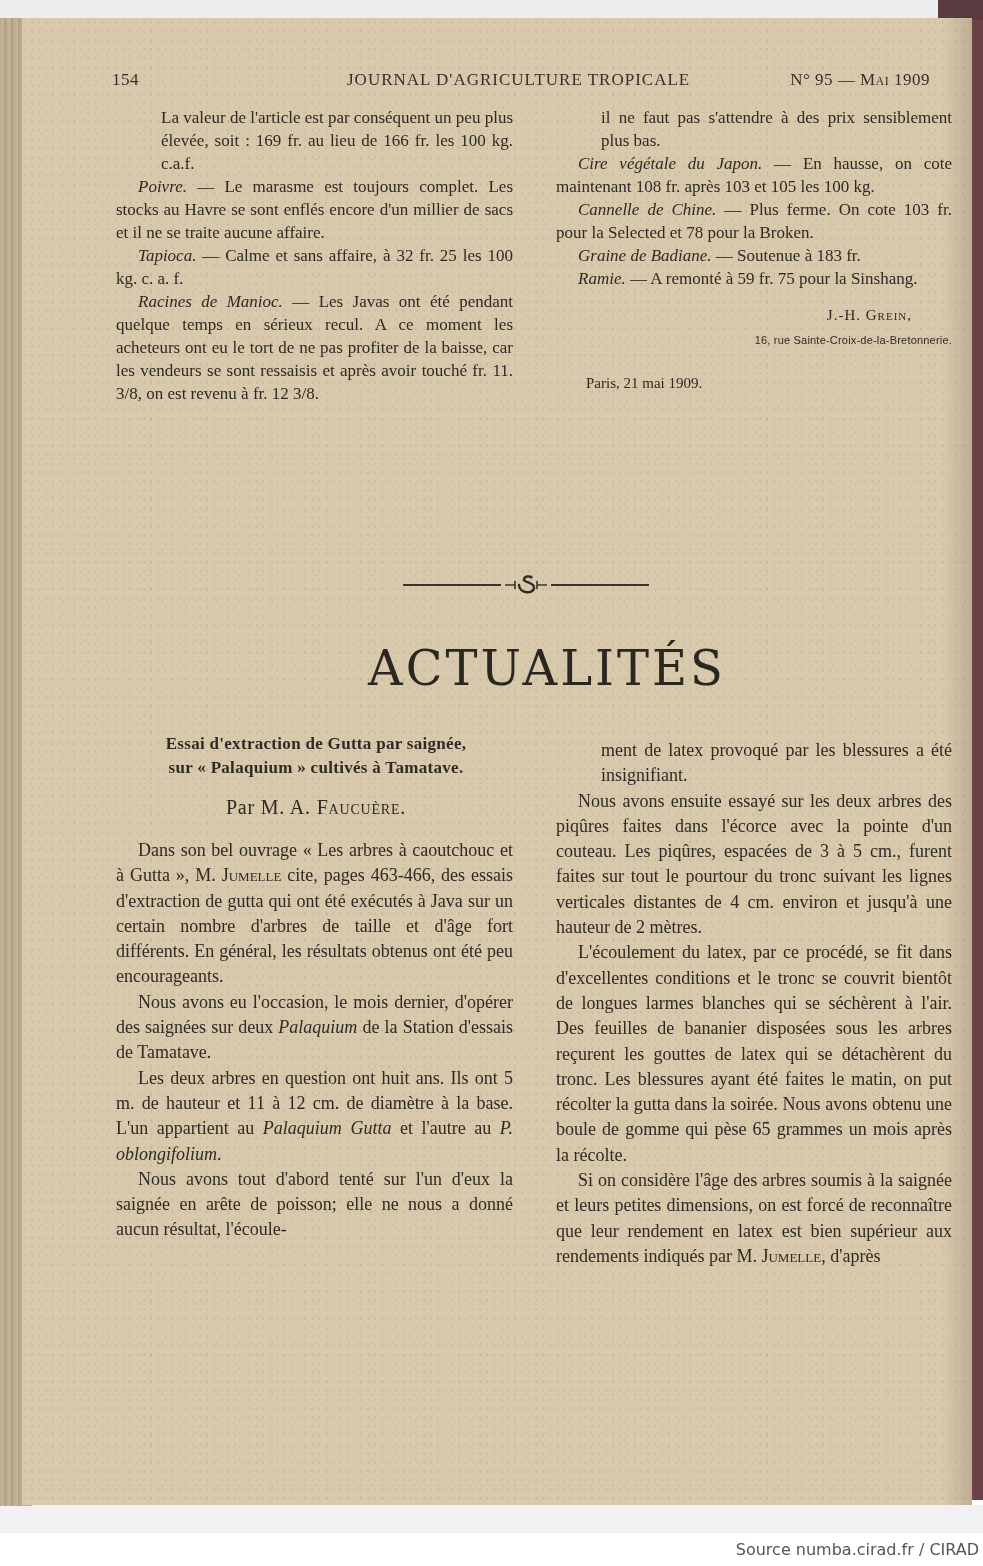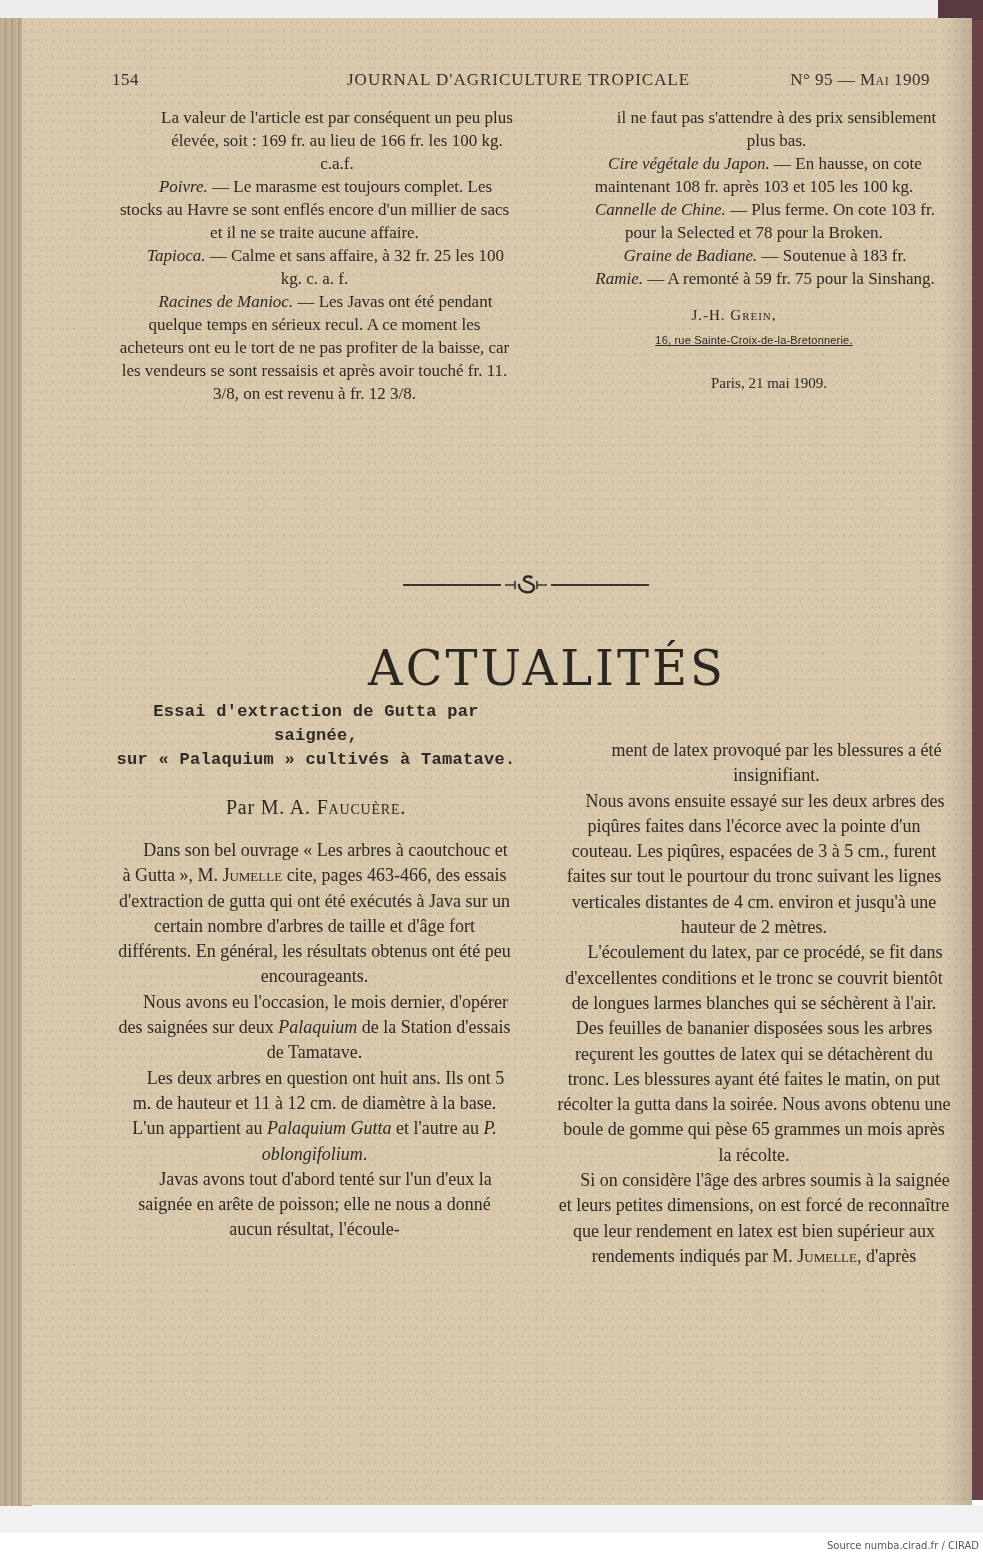--- a/index.html
+++ b/index.html
@@ -27,48 +27,48 @@
       background: linear-gradient(90deg, rgba(0,0,0,0) 0%, rgba(80,60,40,0.18) 100%); }
 
     .running-head { position: absolute; left: 112px; top: 70px; width: 818px; height: 22px;
       font-size: 17px; letter-spacing: 0.5px; color: #35302a; }
     .running-head .folio { position: absolute; left: 0; top: 0; }
     .running-head .journal { position: absolute; left: 235px; top: 0; letter-spacing: 1px; }
     .running-head .issue { position: absolute; right: 0; top: 0; }
     .sc { font-variant: small-caps; }
 
     .col { position: absolute; font-size: 17px; line-height: 23px; text-align: justify; }
-    .col p { text-indent: 22px; text-align: center; }
+    .col p { text-indent: 22px; }
     .col p.noindent { text-indent: 0; margin-left: 45px; }
     .col i { font-style: italic; }
     .col-a-left { left: 116px; top: 106px; width: 397px; }
     .col-a-right { left: 556px; top: 106px; width: 396px; }
 
     .sig-name { text-align: right; padding-right: 40px; margin-top: 14px; font-size: 15px; letter-spacing: 1px; text-indent: 0 !important; }
-    .sig-addr { text-align: right; font-family: "Liberation Sans", "DejaVu Sans", sans-serif; font-size: 11px; margin-top: 2px; text-indent: 0 !important; letter-spacing: 0.2px; text-decoration: underline; }
+    .sig-addr { text-align: right; font-family: "Liberation Sans", "DejaVu Sans", sans-serif; font-size: 11px; margin-top: 2px; text-indent: 0 !important; letter-spacing: 0.2px; }
     .sig-date { text-indent: 30px !important; margin-top: 20px; font-size: 15px; }
 
     .ornament { position: absolute; left: 403px; top: 573px; width: 246px; height: 24px; }
     .ornament .line-l { position: absolute; left: 0; top: 11px; width: 98px; height: 2px; background: #3a342c; }
     .ornament .line-r { position: absolute; right: 0; top: 11px; width: 98px; height: 2px; background: #3a342c; }
     .ornament .glyph { position: absolute; left: 100px; top: 0; width: 46px; height: 24px; }
 
     .section-title { position: absolute; left: 22px; top: 640px; width: 1050px; text-align: center;
       font-size: 48px; letter-spacing: 3px; font-family: "DejaVu Serif", "Liberation Serif", serif; color: #2a2620; }
 
-    .article-title { position: absolute; left: 116px; top: 700px; width: 400px; text-align: center;
-      font-family: Liberation Mono, monospace; font-weight: bold; font-size: 17px; line-height: 24px; color: #2e2a24; letter-spacing: 0.3px; }
+    .article-title { position: absolute; left: 116px; top: 732px; width: 400px; text-align: center;
+      font-family: Liberation Serif, serif; font-weight: bold; font-size: 17px; line-height: 24px; color: #2e2a24; letter-spacing: 0.3px; }
     .byline { position: absolute; left: 116px; top: 796px; width: 400px; text-align: center; font-size: 20px; letter-spacing: 0.8px; }
 
     .col-b-left { left: 116px; top: 838px; width: 397px; font-size: 18px; line-height: 25.3px; }
     .col-b-right { left: 556px; top: 738px; width: 396px; font-size: 18px; line-height: 25.3px; }
     .col-b-right p, .col-b-left p { text-indent: 22px; }
 
     .footer-credit { position: absolute; right: 4px; top: 1540px; font-family: "DejaVu Sans", "Liberation Sans", sans-serif;
-      font-size: 10px; color: #555; }
+      font-size: 16px; color: #555; }
   </style>
 </head>
 <body>
 
 <div class="top-strip">
     <div class="bleed"></div>
   </div>
 <div class="right-cover"></div>
 <div class="bottom-strip"></div>
 <div class="page-stack"></div>
@@ -118,21 +118,21 @@
 <div class="article-title">
   <div>Essai d'extraction de Gutta par saignée,</div>
   <div>sur « Palaquium » cultivés à Tamatave.</div>
 </div>
 <div class="byline"><span>Par M. A. </span><span class="sc">Faucuère.</span></div>
 
 <div class="col col-b-left" id="art-left">
     <p>Dans son bel ouvrage « Les arbres à caoutchouc et à Gutta », M. <span class="sc">Jumelle</span> cite, pages 463-466, des essais d'extraction de gutta qui ont été exécutés à Java sur un certain nombre d'arbres de taille et d'âge fort différents. En général, les résultats obtenus ont été peu encourageants.</p>
     <p>Nous avons eu l'occasion, le mois dernier, d'opérer des saignées sur deux <i>Palaquium</i> de la Station d'essais de Tamatave.</p>
     <p>Les deux arbres en question ont huit ans. Ils ont 5 m. de hauteur et 11 à 12 cm. de diamètre à la base. L'un appartient au <i>Palaquium Gutta</i> et l'autre au <i>P. oblongifolium</i>.</p>
-    <p>Javas avons tout d'abord tenté sur l'un d'eux la saignée en arête de poisson; elle ne nous a donné aucun résultat, l'écoule-</p>
+    <p>Nous avons tout d'abord tenté sur l'un d'eux la saignée en arête de poisson; elle ne nous a donné aucun résultat, l'écoule-</p>
   </div>
 <div class="col col-b-right" id="art-right">
     <p class="noindent">ment de latex provoqué par les blessures a été insignifiant.</p>
     <p>Nous avons ensuite essayé sur les deux arbres des piqûres faites dans l'écorce avec la pointe d'un couteau. Les piqûres, espacées de 3 à 5 cm., furent faites sur tout le pourtour du tronc suivant les lignes verticales distantes de 4 cm. environ et jusqu'à une hauteur de 2 mètres.</p>
     <p>L'écoulement du latex, par ce procédé, se fit dans d'excellentes conditions et le tronc se couvrit bientôt de longues larmes blanches qui se séchèrent à l'air. Des feuilles de bananier disposées sous les arbres reçurent les gouttes de latex qui se détachèrent du tronc. Les blessures ayant été faites le matin, on put récolter la gutta dans la soirée. Nous avons obtenu une boule de gomme qui pèse 65 grammes un mois après la récolte.</p>
     <p>Si on considère l'âge des arbres soumis à la saignée et leurs petites dimensions, on est forcé de reconnaître que leur rendement en latex est bien supérieur aux rendements indiqués par M. <span class="sc">Jumelle</span>, d'après</p>
   </div>
 
 <div class="footer-credit">Source numba.cirad.fr / CIRAD</div>
 

